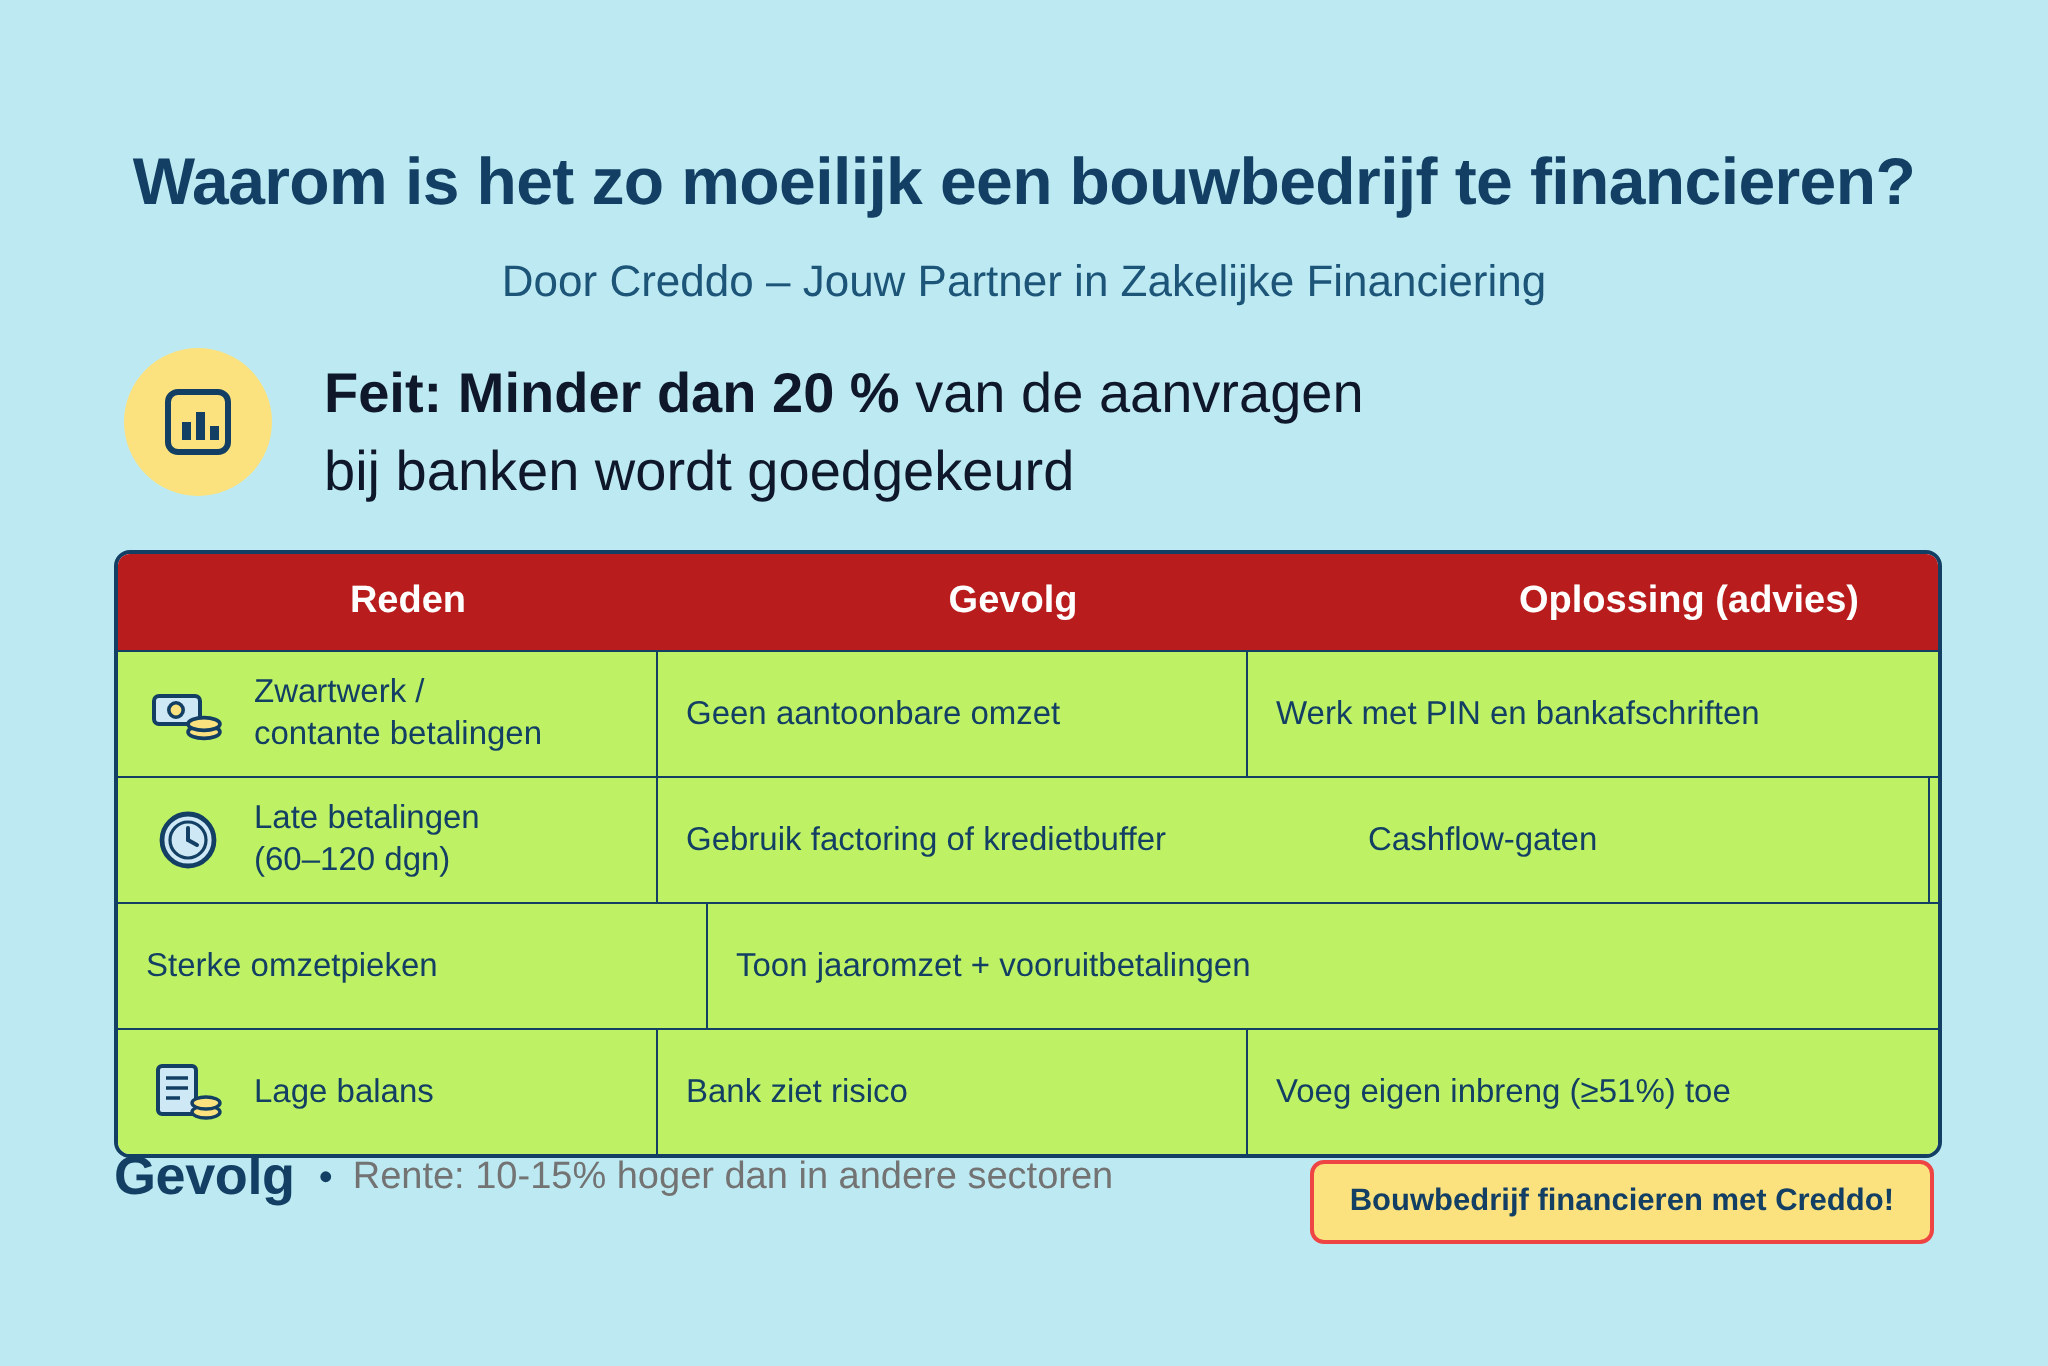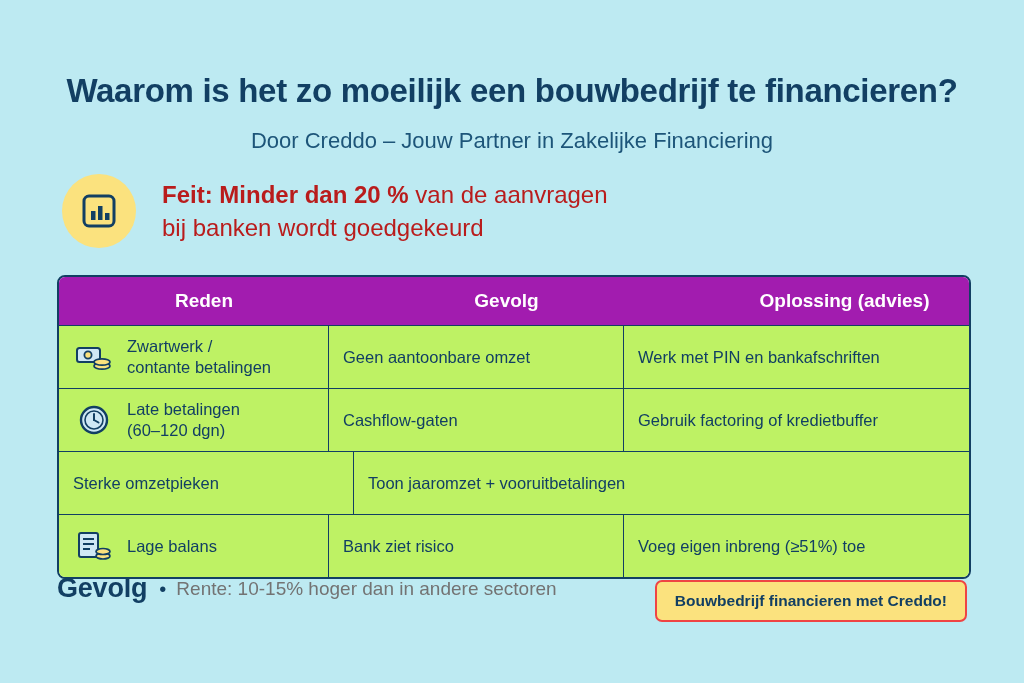--- a/index.html
+++ b/index.html
@@ -59,43 +59,43 @@
     background: #fbe27e;
     display: flex;
     align-items: center;
     justify-content: center;
     flex: none;
     margin-top: 4px;
   }
   .fact-badge svg { display: block; }
   .fact-text {
     margin-left: 26px;
-    font-size: 24px;
+    font-size: 28px;
     line-height: 1.38;
-    color: #b91c1c;
+    color: #0f172a;
     padding-top: 8px;
   }
   .fact-text .bold {
     font-weight: bold;
   }
 
   
   .table {
     position: absolute;
     top: 275px;
     left: 57px;
     width: 910px;
     border: 2px solid #123f63;
     border-radius: 8px;
     overflow: hidden;
     background: #ffffff;
   }
   .thead {
     display: flex;
-    background: #a21caf;
+    background: #b91c1c;
     color: #ffffff;
   }
   .thead .th {
     font-size: 19px;
     font-weight: bold;
     padding: 13px 10px;
     text-align: center;
   }
   .col1 { width: 270px; flex: none; }
   .col2 { width: 295px; flex: none; }
@@ -224,22 +224,22 @@
         <span class="reason-icon">
           <svg width="34" height="34" viewBox="0 0 34 34" aria-hidden="true">
             <circle cx="17" cy="17" r="13" fill="#cfe8f5" stroke="#123f63" stroke-width="2.4"></circle>
             <circle cx="17" cy="17" r="9" fill="none" stroke="#123f63" stroke-width="1.6"></circle>
             <line x1="17" y1="17" x2="17" y2="11" stroke="#123f63" stroke-width="2" stroke-linecap="round"></line>
             <line x1="17" y1="17" x2="21.5" y2="19.5" stroke="#123f63" stroke-width="2" stroke-linecap="round"></line>
           </svg>
         </span>
         <span class="reason-label">Late betalingen<br>(60–120 dgn)</span>
       </div>
+      <div class="cell col3">Gebruik factoring of kredietbuffer</div>
       <div class="cell col2 sep-right">Cashflow-gaten</div>
-      <div class="cell col3">Gebruik factoring of kredietbuffer</div>
     </div>
 
     <div class="trow">
       <div class="cell col2 sep-right">Sterke omzetpieken</div>
       <div class="cell col3">Toon jaaromzet + vooruitbetalingen</div>
     </div>
 
     <div class="trow">
       <div class="cell col1 cell-reason sep-right">
         <span class="reason-icon">

